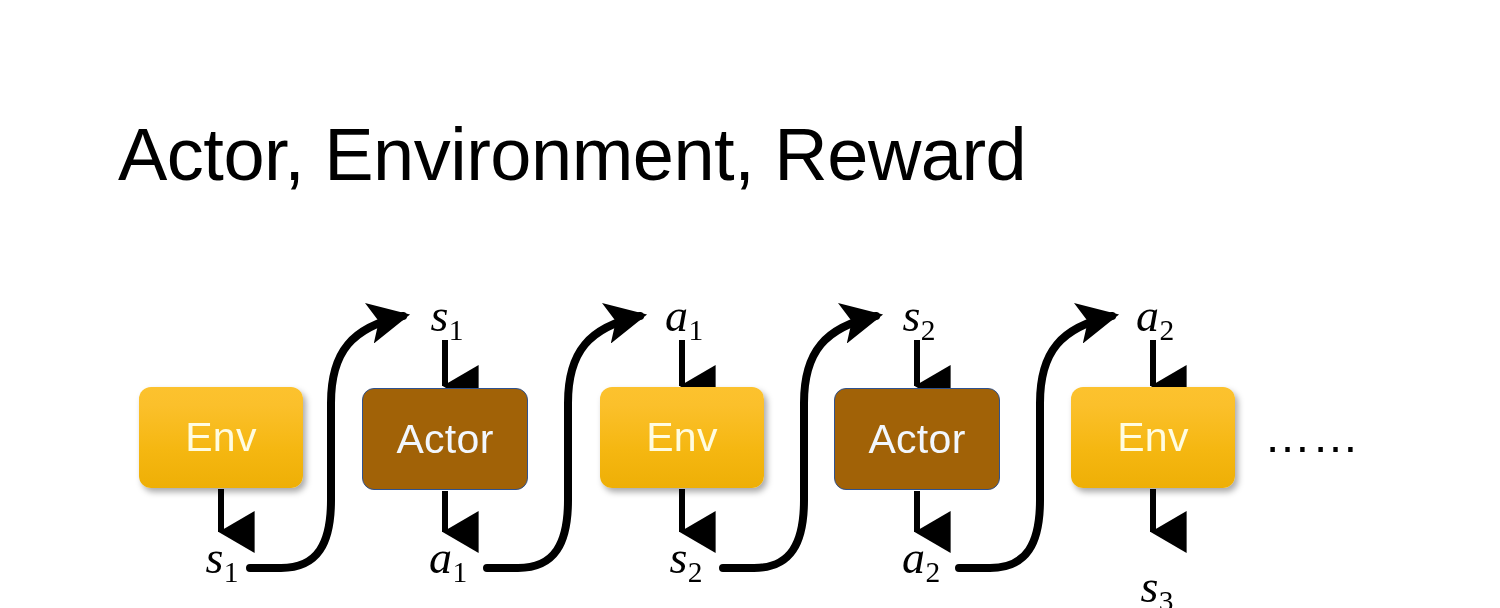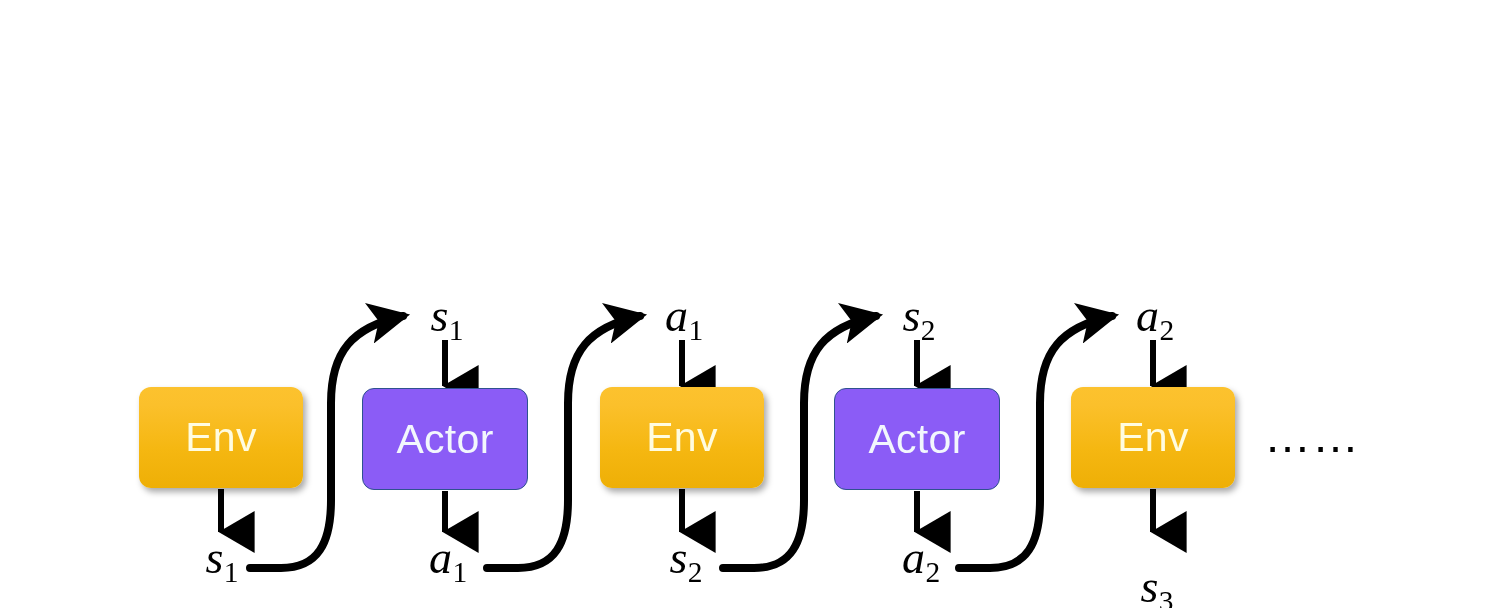--- a/index.html
+++ b/index.html
@@ -61,21 +61,21 @@
     letter-spacing: 0.3px;
     border-radius: 12px;
   }
   .node.env {
     background: linear-gradient(to bottom, #FCC22E 0%, #FBC02B 18%, #F5B711 62%, #EEAF06 100%);
     color: #FFFCE0;
     box-shadow: 3px 4px 6px rgba(0,0,0,0.34);
     border: none;
   }
   .node.actor {
-    background: #8b5cf6;
+    background: #a16207;
     color: #F2F7FD;
     border: 1.5px solid #2F528F;
   }
 
   
   .mlabel {
     position: absolute;
     font-family: "Liberation Serif", "DejaVu Serif", serif;
     font-style: italic;
     font-size: 46px;
@@ -103,20 +103,21 @@
     color: #000000;
     letter-spacing: 1px;
     white-space: nowrap;
   }
 </style>
 </head>
 <body>
 
 <div id="slide">
 
+  <div id="slide-title">Actor, Environment, Reward</div>
 
   <div id="diagram">
 
     <svg id="wires" viewBox="0 0 1500 608" width="1500" height="608" xmlns="http://www.w3.org/2000/svg">
       <defs>
         <marker id="tri-down" markerWidth="7" markerHeight="7" refX="3.5" refY="6.2" orient="auto" markerUnits="strokeWidth">
           <path d="M 0 0.6 L 7 0.6 L 3.5 6.6 Z" fill="#000000"></path>
         </marker>
         <marker id="tri-curve" markerWidth="5.2" markerHeight="5.2" refX="4.3" refY="2.6" orient="auto" markerUnits="strokeWidth">
           <path d="M 0 0 L 5.2 2.6 L 0 5.2 L 1.2 2.6 Z" fill="#000000"></path>

